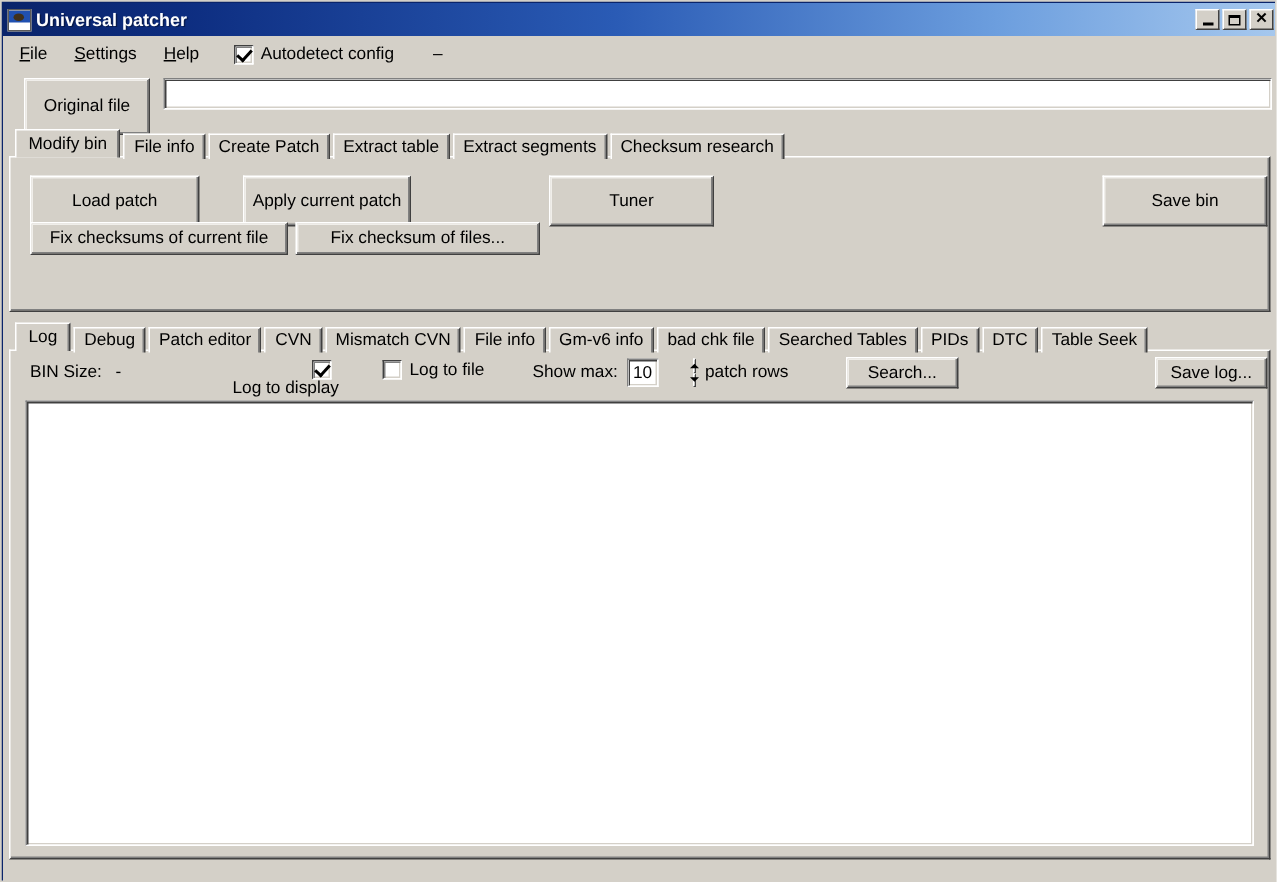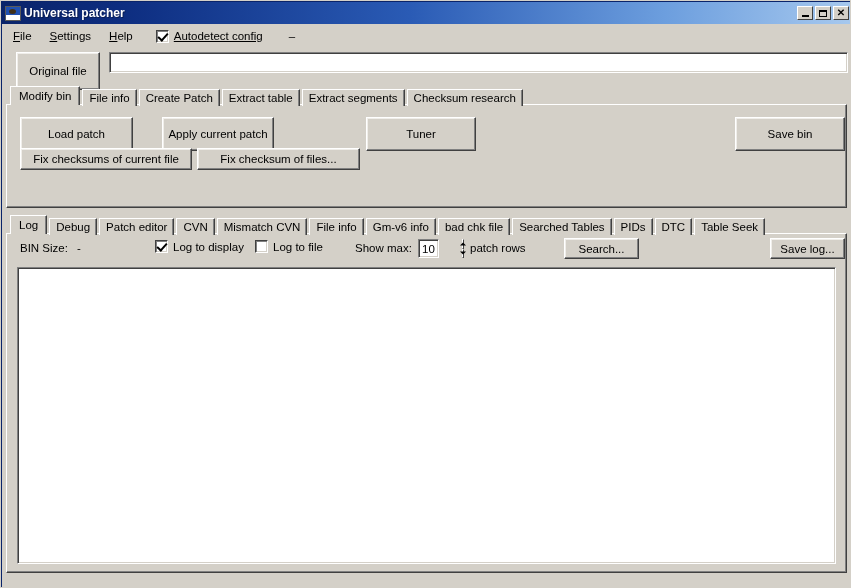--- a/index.html
+++ b/index.html
@@ -160,21 +160,20 @@
     cursor: default;
     white-space: nowrap;
   }
   .menu-item u { text-decoration: underline; }
   .chk-wrap {
     display: flex;
     align-items: center;
     margin-left: 10px;
     padding: 2px 8px 2px 4px;
     cursor: default;
-    text-decoration: underline;
   }
   .checkbox {
     width: 13px;
     height: 13px;
     box-sizing: border-box;
     background: #ffffff;
     border-top: 1px solid #404040;
     border-left: 1px solid #404040;
     border-right: 1px solid #ffffff;
     border-bottom: 1px solid #ffffff;
@@ -356,21 +355,21 @@
   .lbl-binsize {
     position: absolute;
     left: 13px; top: 8px;
     font-size: 11.5px;
   }
   .val-binsize {
     position: absolute;
     left: 70px; top: 8px;
     font-size: 11.5px;
   }
-  .chk-logdisplay { position: absolute; left: 148px; top: 6px; display: flex; align-items: flex-end; cursor: default; }
+  .chk-logdisplay { position: absolute; left: 148px; top: 6px; display: flex; align-items: flex-end; cursor: default; flex-direction: column; }
   .chk-logfile    { position: absolute; left: 248px; top: 6px; display: flex; align-items: center; cursor: default; }
   .lbl-showmax { position: absolute; left: 348px; top: 8px; font-size: 11.5px; }
   .spinner {
     position: absolute;
     left: 411px; top: 5px;
     width: 46px; height: 19px;
     box-sizing: border-box;
     display: flex;
     gap: 21px;
   }

